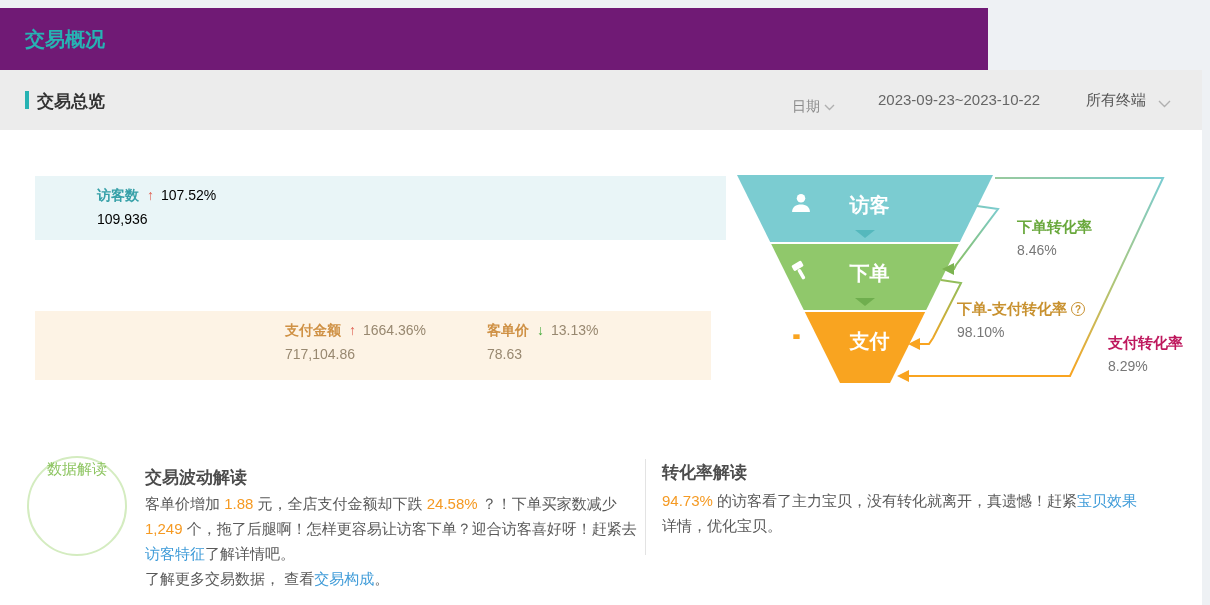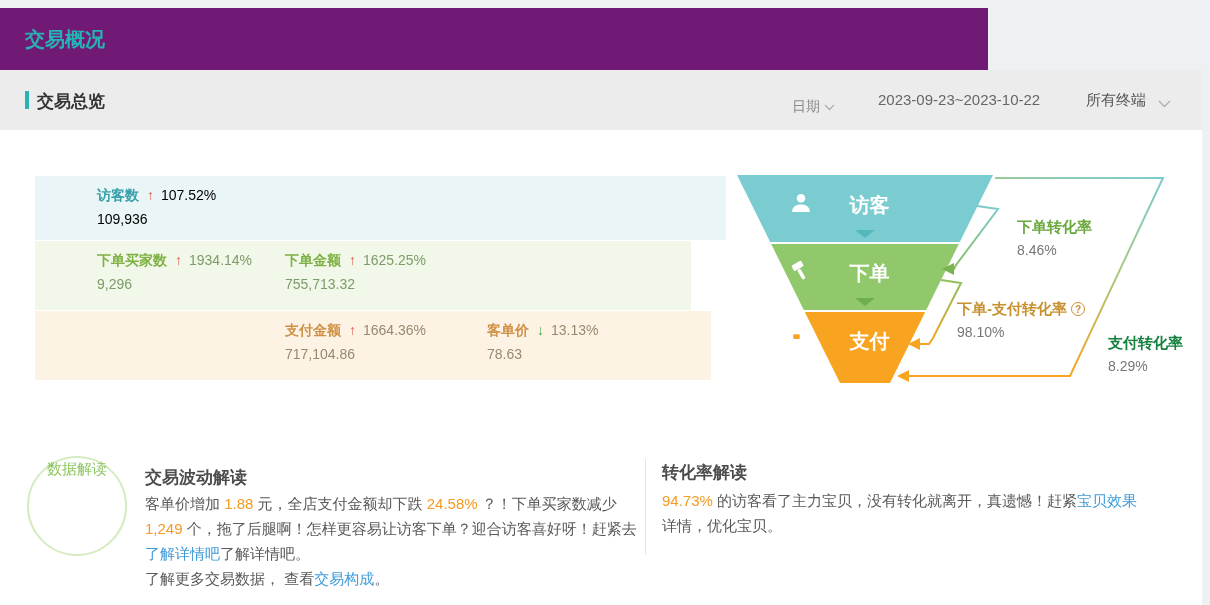--- a/index.html
+++ b/index.html
@@ -43,21 +43,21 @@
   
   .funnel { position:absolute; left:730px; top:28px; width:480px; height:247px; }
   .funnel svg { position:absolute; left:0; top:0; }
   .stage { position:absolute; left:60px; width:150px; display:flex; align-items:center; justify-content:center; gap:9px; color:#fff; font-size:20px; font-weight:bold; }
   .stage-1 { top:34px; } .stage-2 { top:102px; } .stage-3 { top:170px; }
   .conv { position:absolute; white-space:nowrap; }
   .conv .clabel { font-size:15px; font-weight:bold; }
   .conv .cval { font-size:14px; color:#777; margin-top:5px; }
   .conv-1 { left:287px; top:60px; } .conv-1 .clabel { color:#69a83c; }
   .conv-2 { left:227px; top:142px; } .conv-2 .clabel { color:#c8912f; }
-  .conv-3 { left:378px; top:176px; } .conv-3 .clabel { color:#15803d; }
+  .conv-3 { left:378px; top:176px; } .conv-3 .clabel { color:#be185d; }
   .help { display:inline-block; width:14px; height:14px; line-height:13px; text-align:center; border:1px solid #c8912f; border-radius:50%; font-size:10px; font-weight:bold; color:#c8912f; margin-left:4px; vertical-align:1px; cursor:pointer; }
 
   
   .badge { position:absolute; left:27px; top:326px; width:100px; height:100px; border:2px solid #d4ecc0; border-radius:50%; text-align:center; }
   .badge .num { font-size:46px; color:#a3d579; line-height:50px; margin-top:10px; }
   .badge .num .unit { font-size:16px; color:#8cc45f; }
   .badge .cap { font-size:15px; color:#8cc45f; margin-top:2px; }
   .insight-title { position:absolute; font-size:17px; font-weight:bold; color:#4c4c4c; }
   .insight-text { position:absolute; font-size:15px; color:#595959; line-height:25px; }
   .t-left { left:145px; top:336px; }
@@ -94,30 +94,20 @@
 
   <div class="main">
 
     <div class="mrow tone-teal">
       <div class="mitem" style="left:62px;">
         <div class="mtop"><span class="mlabel">访客数</span><span class="arrow up">↑</span><span class="mpct">107.52%</span></div>
         <div class="mval">109,936</div>
       </div>
     </div>
 
-    <div class="mrow tone-green">
-      <div class="mitem" style="left:62px;">
-        <div class="mtop"><span class="mlabel">下单买家数</span><span class="arrow up">↑</span><span class="mpct">1934.14%</span></div>
-        <div class="mval">9,296</div>
-      </div>
-      <div class="mitem" style="left:250px;">
-        <div class="mtop"><span class="mlabel">下单金额</span><span class="arrow up">↑</span><span class="mpct">1625.25%</span></div>
-        <div class="mval">755,713.32</div>
-      </div>
-    </div>
 
     <div class="mrow tone-orange">
       <div class="mitem" style="left:250px;">
         <div class="mtop"><span class="mlabel">支付金额</span><span class="arrow up">↑</span><span class="mpct">1664.36%</span></div>
         <div class="mval">717,104.86</div>
       </div>
       <div class="mitem" style="left:452px;">
         <div class="mtop"><span class="mlabel">客单价</span><span class="arrow down">↓</span><span class="mpct">13.13%</span></div>
         <div class="mval">78.63</div>
       </div>
@@ -195,21 +185,21 @@
         <div class="clabel">支付转化率</div>
         <div class="cval">8.29%</div>
       </div>
     </div>
 
     <div class="badge">
       <div class="cap">数据解读</div>
     </div>
 
     <div class="insight-title t-left">交易波动解读</div>
-    <div class="insight-text p-left"><span>客单价增加 </span><span class="hl">1.88</span><span> 元，全店支付金额却下跌 </span><span class="hl">24.58%</span><span> ？！下单买家数减少 </span><span class="hl">1,249</span><span> 个，拖了后腿啊！怎样更容易让访客下单？迎合访客喜好呀！赶紧去</span><span class="link">了解详情吧</span><span>了解详情吧。</span><br><span>了解更多交易数据， 查看</span><span class="link">交易构成</span><span>。</span></div>
+    <div class="insight-text p-left"><span>客单价增加 </span><span class="hl">1.88</span><span> 元，全店支付金额却下跌 </span><span class="hl">24.58%</span><span> ？！下单买家数减少 </span><span class="hl">1,249</span><span> 个，拖了后腿啊！怎样更容易让访客下单？迎合访客喜好呀！赶紧去</span><span class="link">访客特征</span><span>了解详情吧。</span><br><span>了解更多交易数据， 查看</span><span class="link">交易构成</span><span>。</span></div>
 
     <div class="divider-v"></div>
 
     <div class="insight-title t-right">转化率解读</div>
     <div class="insight-text p-right"><span> </span><span class="hl">94.73%</span><span> 的访客看了主力宝贝，没有转化就离开，真遗憾！赶紧</span><span class="link">宝贝效果</span><span>详情，优化宝贝。</span></div>
 
   </div>
 
   <div class="rightstrip"></div>
 </div>

